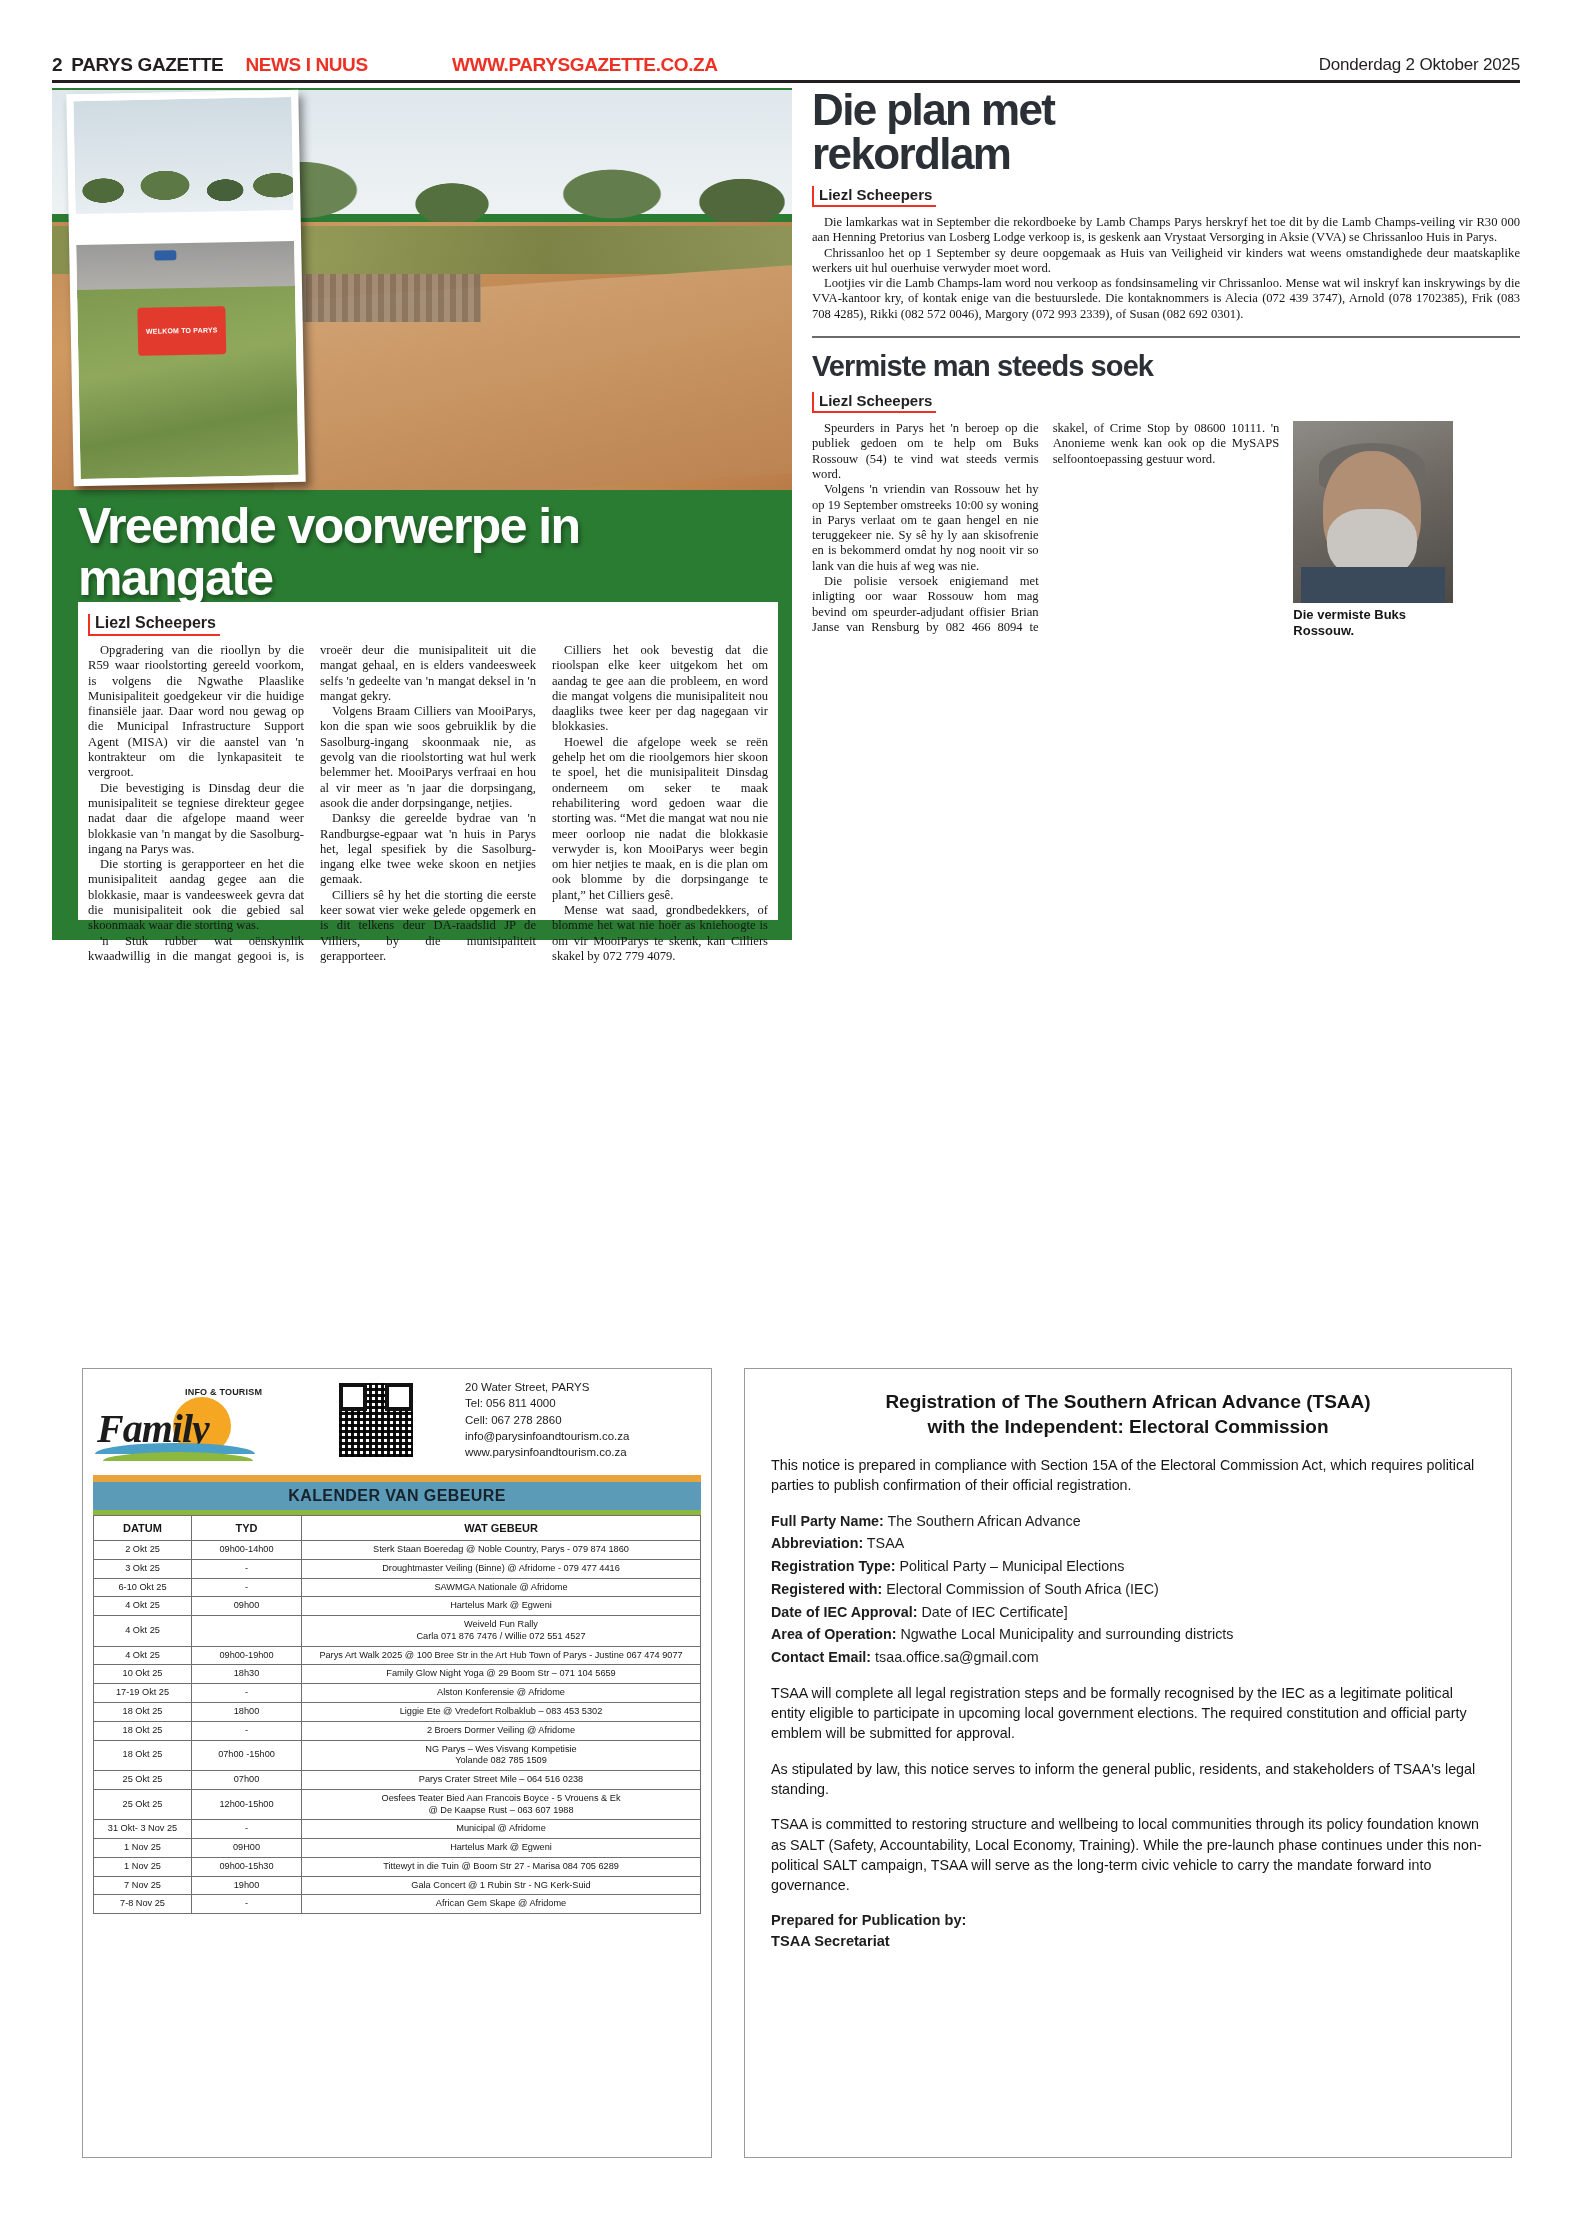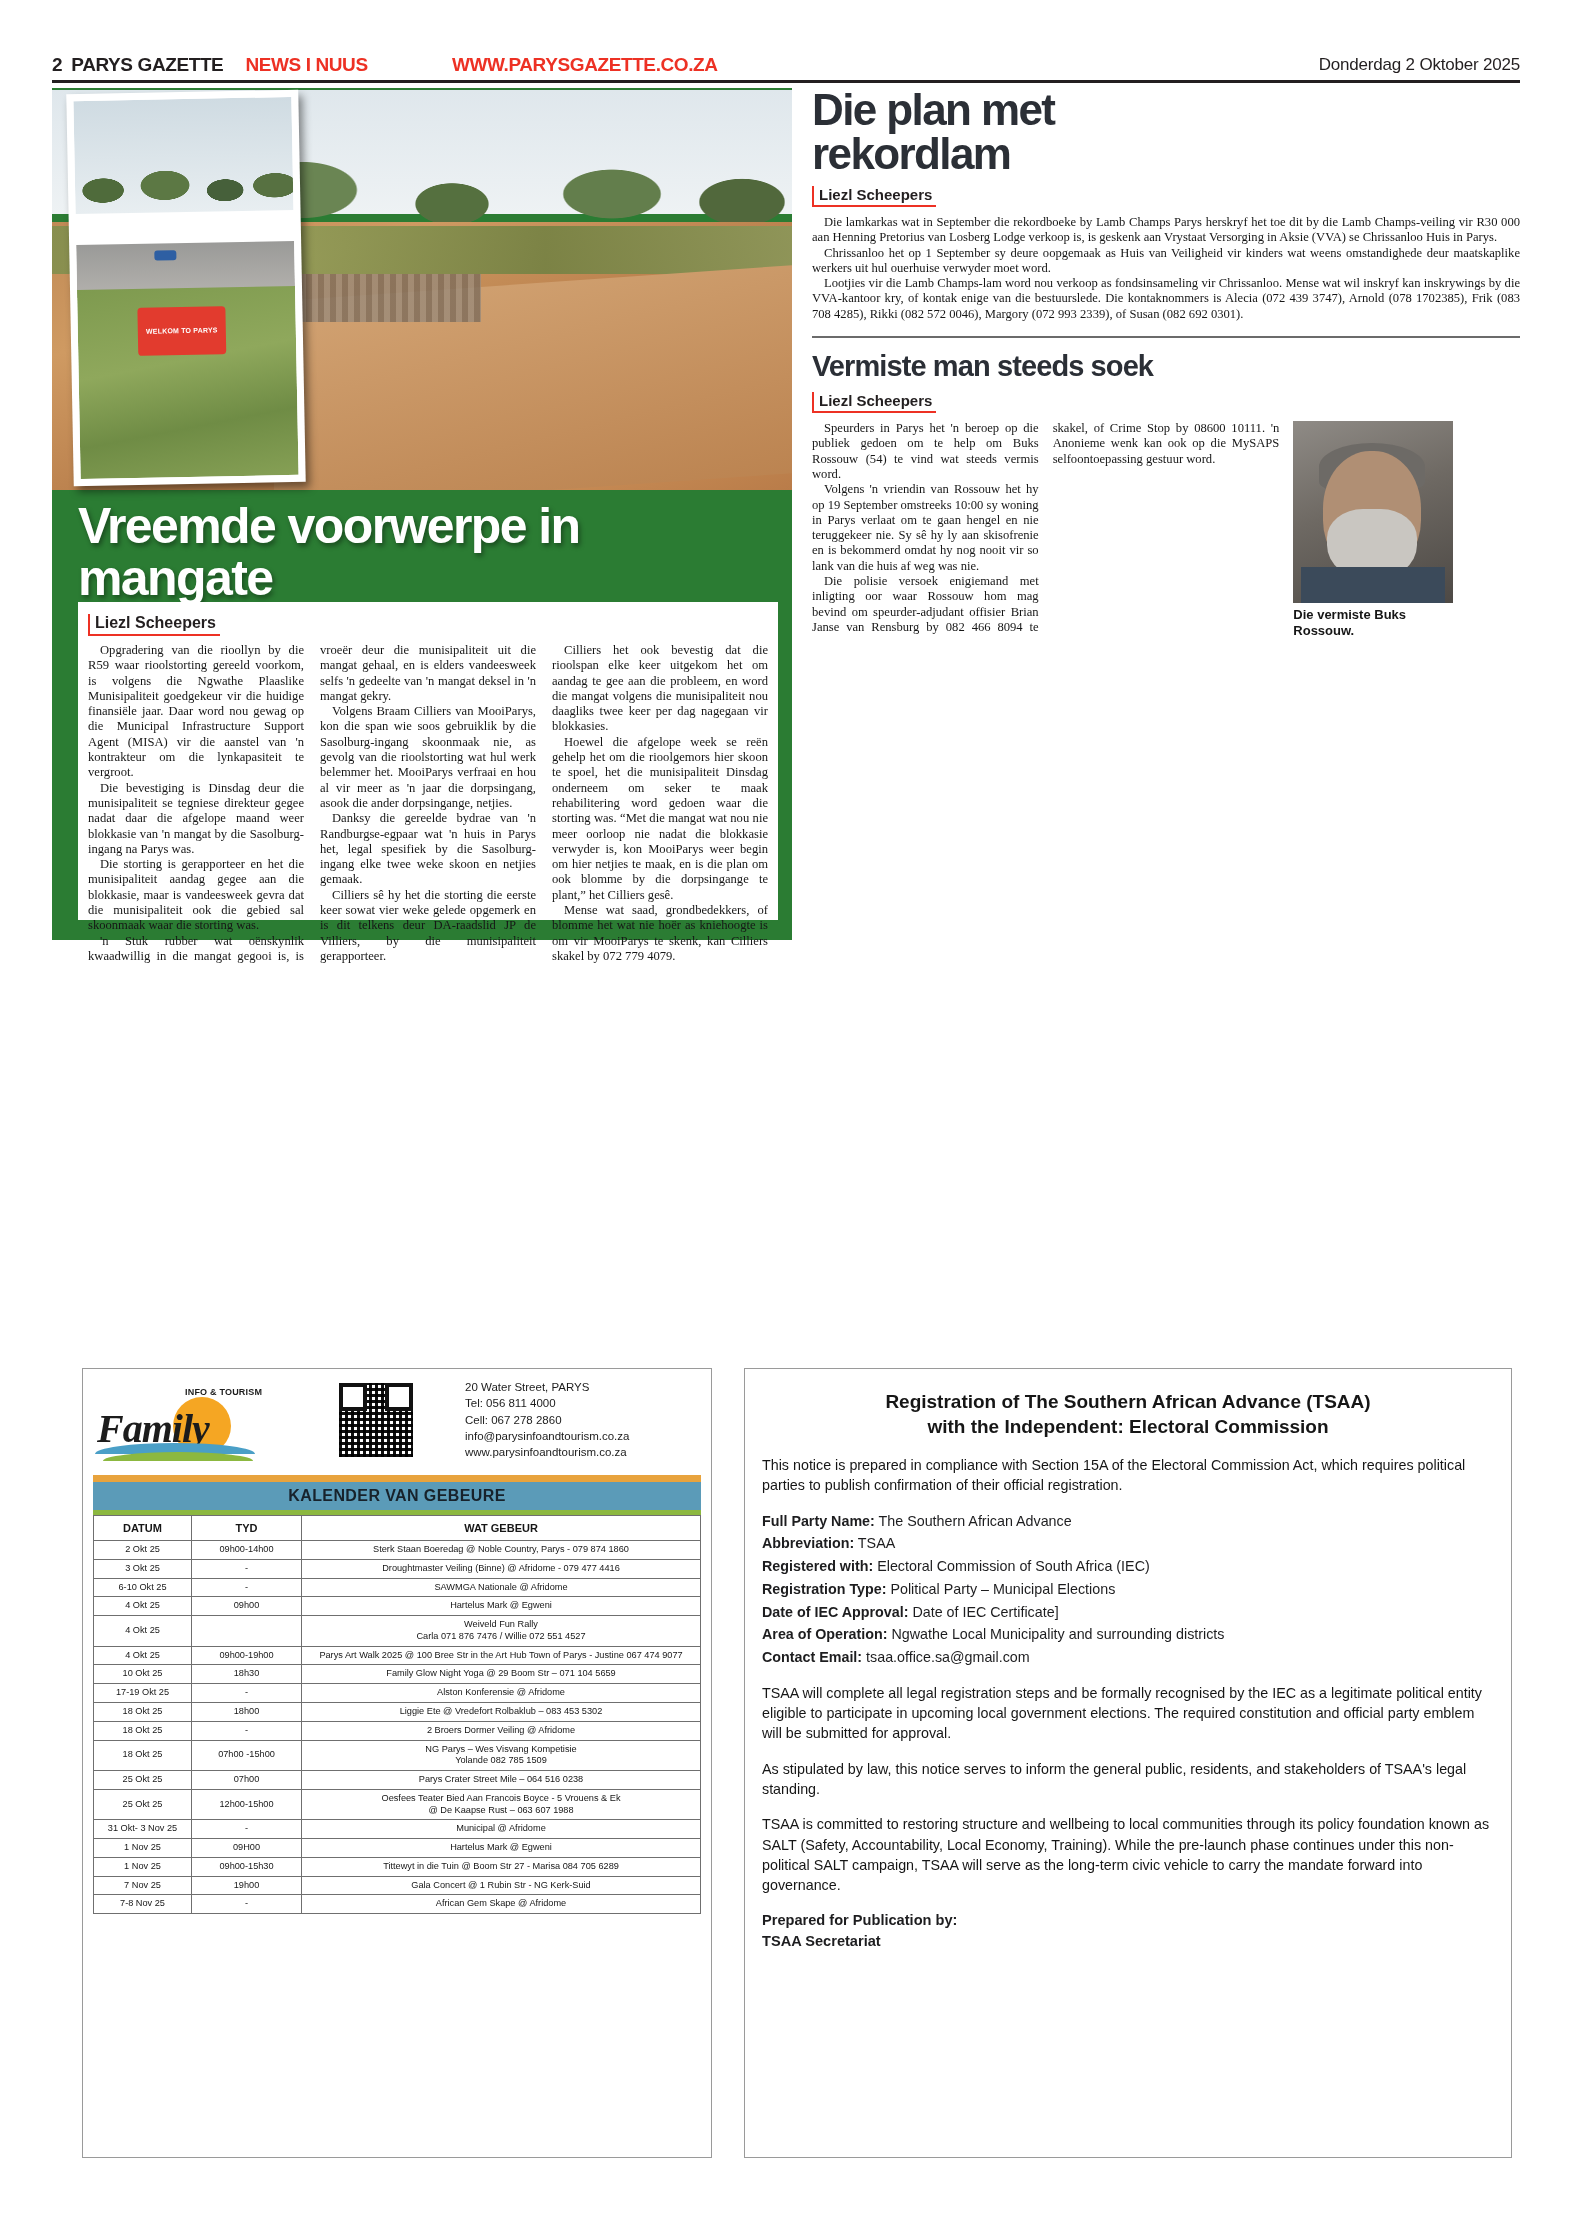--- a/index.html
+++ b/index.html
@@ -208,21 +208,21 @@
     border:1px solid #6f6f6f; text-align:center; vertical-align:middle;
     font-size:9.2px; color:#161616; padding:3px 2px; line-height:1.28;
   }
   table.cal th { font-weight:bold; font-size:11px; padding:5px 2px; }
   table.cal td.d { width:98px; }
   table.cal td.t { width:110px; }
 
   
   .notice {
     position:absolute; left:744px; top:1368px; width:768px; height:790px;
-    border:1px solid #9a9a9a; background:#fff; padding:20px 17px;
+    border:1px solid #9a9a9a; background:#fff; padding:20px 26px;
   }
   .notice h2 {
     text-align:center; font-weight:bold; font-size:19px; line-height:1.32;
     color:#161616; margin-bottom:16px;
   }
   .notice p { font-size:14.3px; line-height:1.42; color:#161616; margin-bottom:15px; }
   .notice .kv { margin-bottom:2px; }
   .notice b { font-weight:bold; }
   .notice .block { margin-bottom:15px; }
   .notice .sign { font-weight:bold; font-size:14.6px; line-height:1.4; }
@@ -445,22 +445,22 @@
 
   <div class="notice">
     <h2>
       <span>Registration of The Southern African Advance (TSAA)</span><br>
       <span>with the Independent: Electoral Commission</span>
     </h2>
     <p>This notice is prepared in compliance with Section 15A of the Electoral Commission Act, which requires political parties to publish confirmation of their official registration.</p>
     <div class="block" id="notice-fields">
         <div class="kv" style="font-size: 14.3px; line-height: 1.45;"><b>Full Party Name:</b><span> The Southern African Advance</span></div>
         <div class="kv" style="font-size: 14.3px; line-height: 1.45;"><b>Abbreviation:</b><span> TSAA</span></div>
+        <div class="kv" style="font-size: 14.3px; line-height: 1.45;"><b>Registration Type:</b><span> Political Party – Municipal Elections</span></div>
         <div class="kv" style="font-size: 14.3px; line-height: 1.45;"><b>Registered with:</b><span> Electoral Commission of South Africa (IEC)</span></div>
-        <div class="kv" style="font-size: 14.3px; line-height: 1.45;"><b>Registration Type:</b><span> Political Party – Municipal Elections</span></div>
         <div class="kv" style="font-size: 14.3px; line-height: 1.45;"><b>Date of IEC Approval:</b><span> Date of IEC Certificate]</span></div>
         <div class="kv" style="font-size: 14.3px; line-height: 1.45;"><b>Area of Operation:</b><span> Ngwathe Local Municipality and surrounding districts</span></div>
         <div class="kv" style="font-size: 14.3px; line-height: 1.45;"><b>Contact Email:</b><span> tsaa.office.sa@gmail.com</span></div>
       </div>
     <p>TSAA will complete all legal registration steps and be formally recognised by the IEC as a legitimate political entity eligible to participate in upcoming local government elections. The required constitution and official party emblem will be submitted for approval.</p>
     <p>As stipulated by law, this notice serves to inform the general public, residents, and stakeholders of TSAA's legal standing.</p>
     <p>TSAA is committed to restoring structure and wellbeing to local communities through its policy foundation known as SALT (Safety, Accountability, Local Economy, Training). While the pre-launch phase continues under this non-political SALT campaign, TSAA will serve as the long-term civic vehicle to carry the mandate forward into governance.</p>
     <div class="sign">
       <div>Prepared for Publication by:</div>
       <div>TSAA Secretariat</div>

